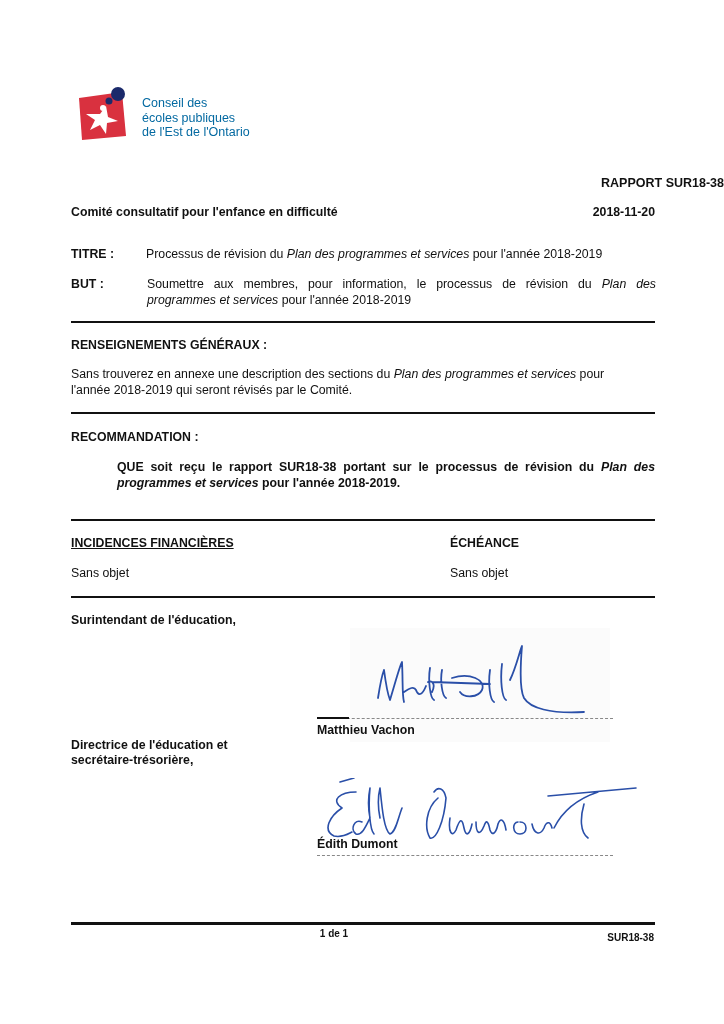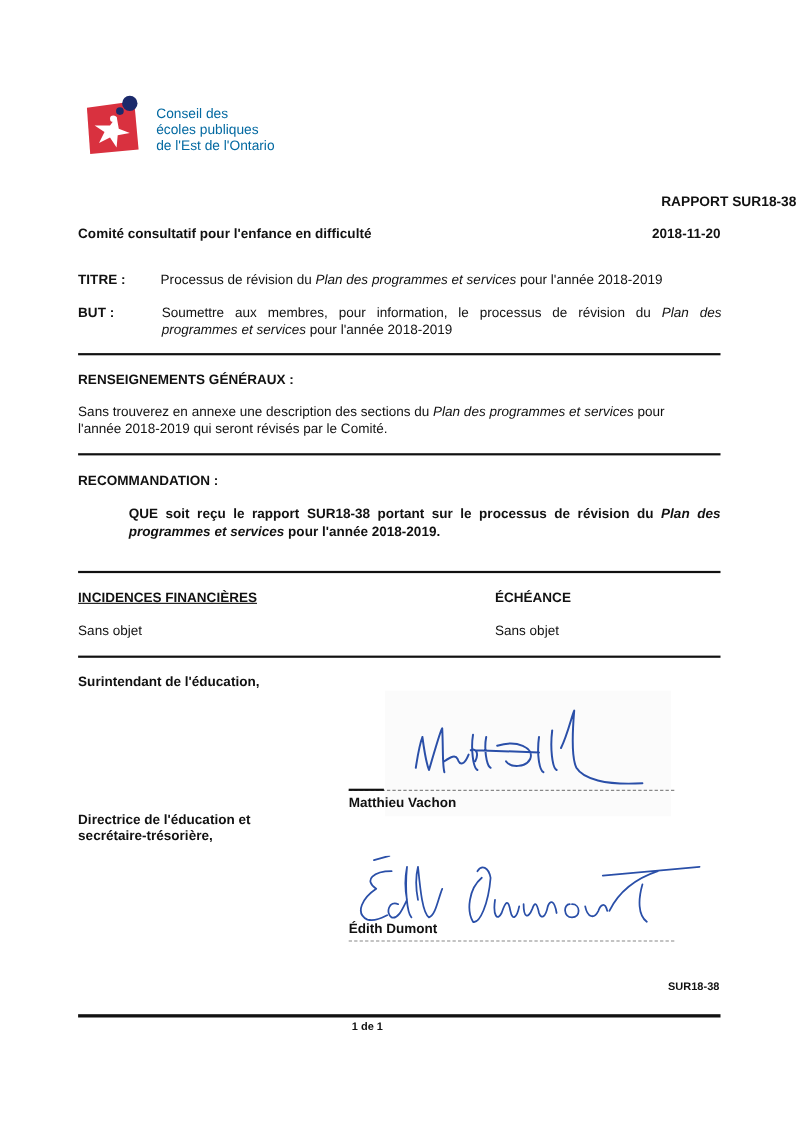--- a/index.html
+++ b/index.html
@@ -95,13 +95,13 @@
            M158,44 C158,56 162,58 166,48 C168,42 170,42 172,52 C174,58 178,56 180,46 C182,40 186,40 188,52
            M200,44 C194,44 194,56 202,56 C210,56 210,44 202,44
            M214,46 C216,56 222,58 226,50 C228,44 232,42 234,50
            M236,50 C246,30 262,20 280,14 M266,26 C262,40 262,54 270,60 M230,18 L318,10" fill="none" stroke="#2a4fa8" stroke-width="1.6" stroke-linecap="round" stroke-linejoin="round"></path>
 </svg>
 <div class="abs" style="left:317px;top:855px;width:296px;height:0;border-top:1px dashed #888;"></div>
 <div class="abs b" style="left:317px;width:296px;top:837px;text-align:left;">Édith Dumont</div>
 
 <div class="rule" style="top:922px;height:2.5px;"></div>
 <div class="abs b" style="left:0;width:668px;top:928px;text-align:center;font-size:10px;">1 de 1</div>
-<div class="abs b" style="right:70px;top:892px;font-size:10px;text-align:center;">SUR18-38</div>
+<div class="abs b" style="right:70px;top:932px;font-size:10px;text-align:center;">SUR18-38</div>
 
 </body></html>

